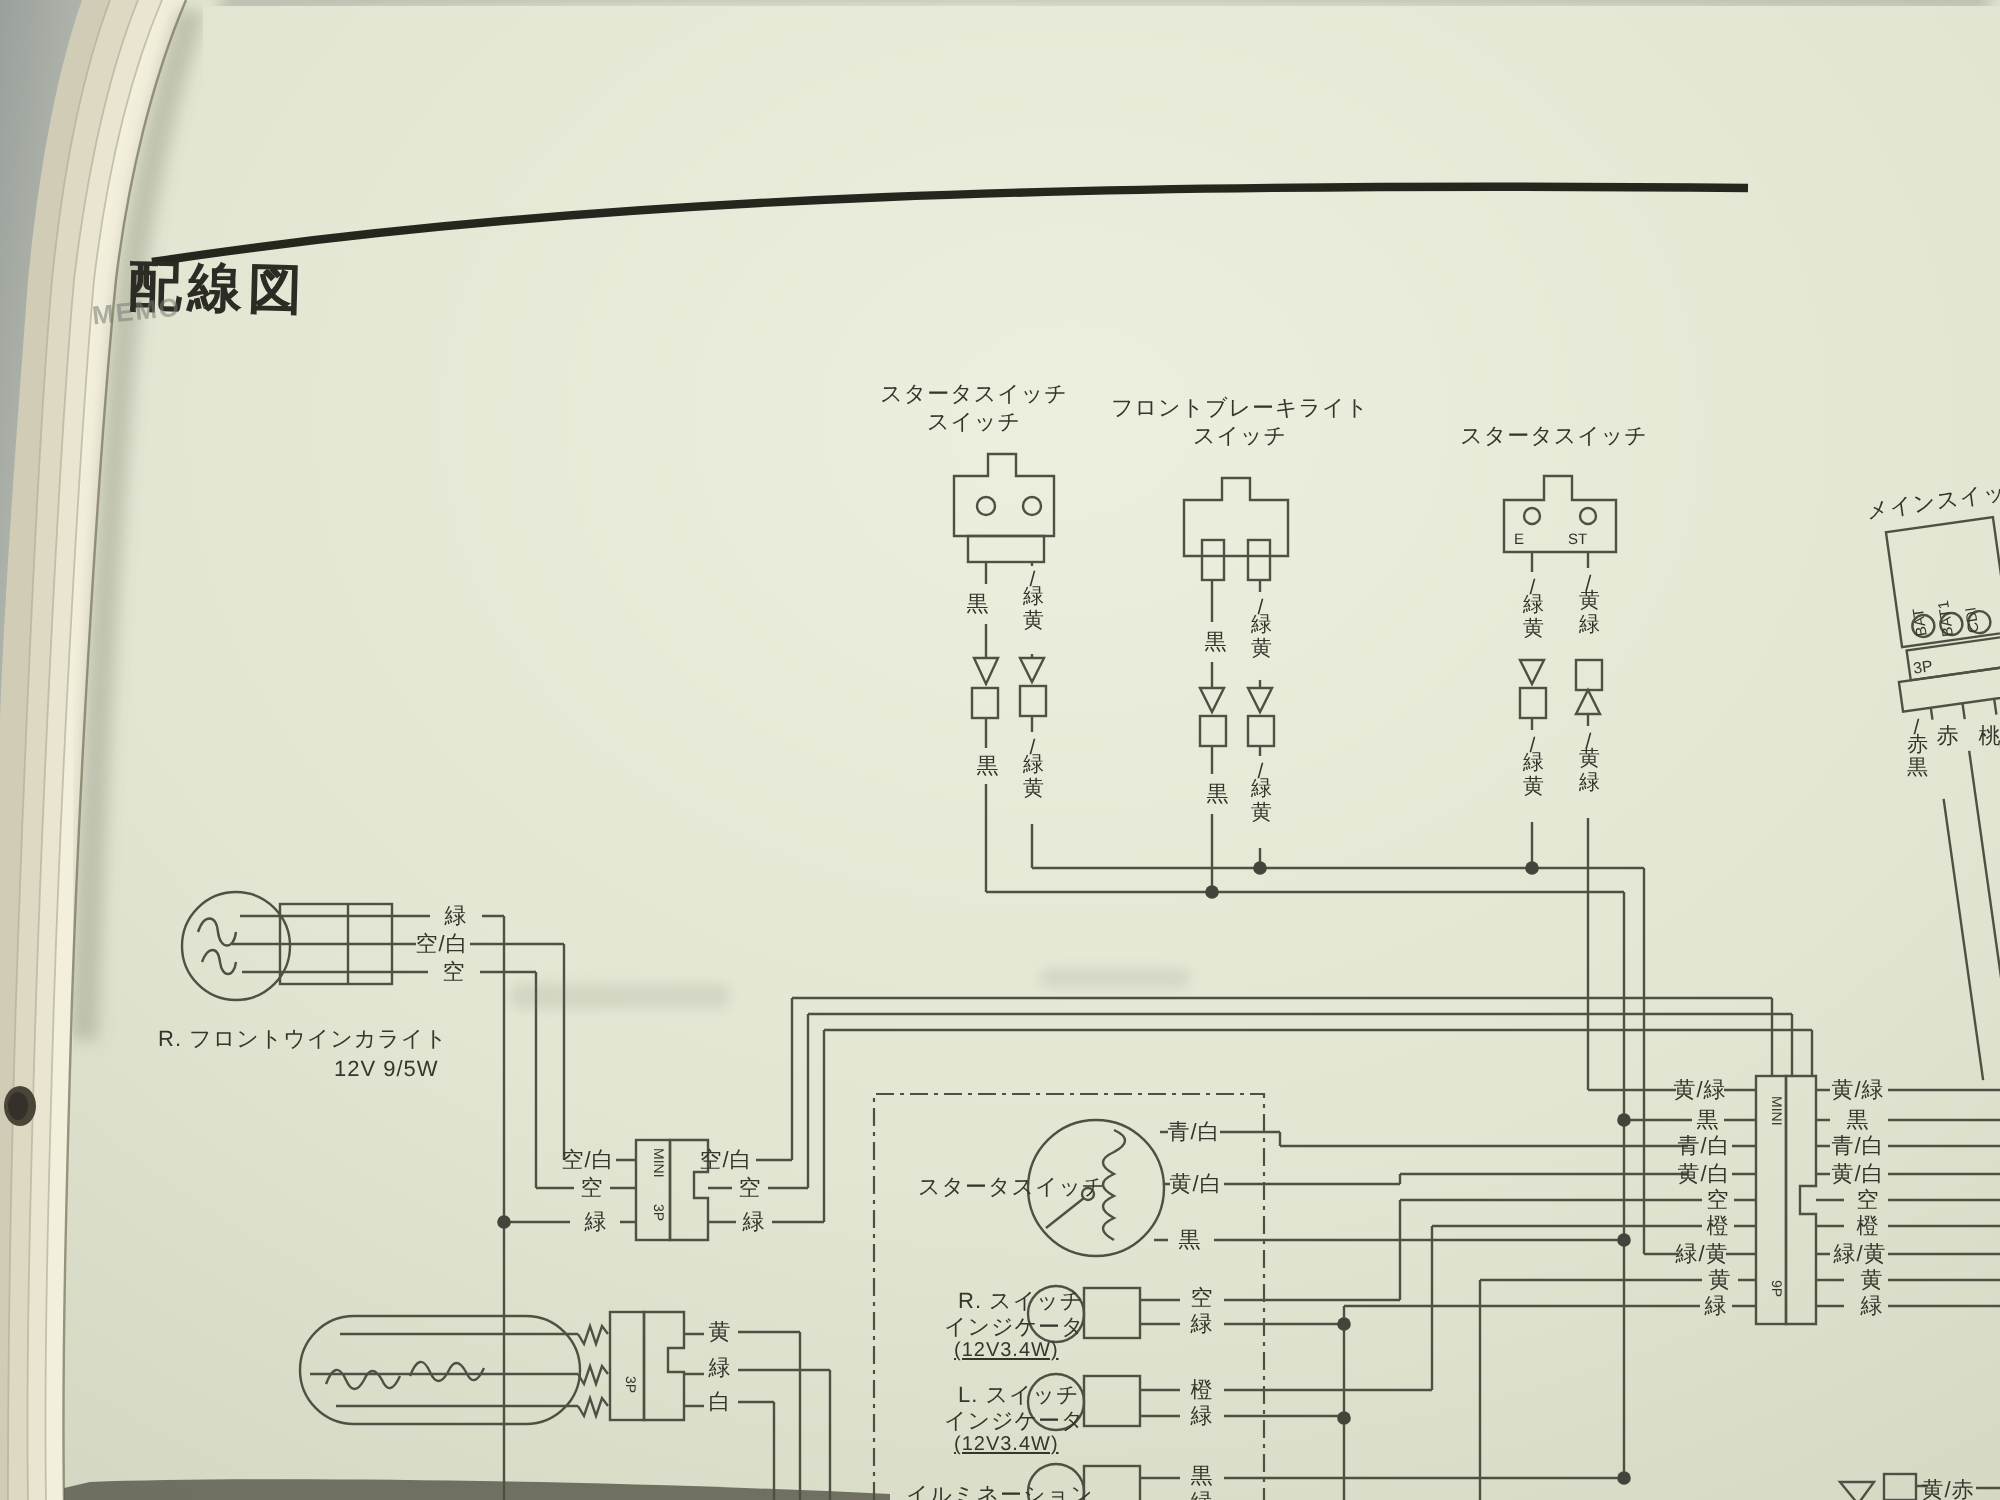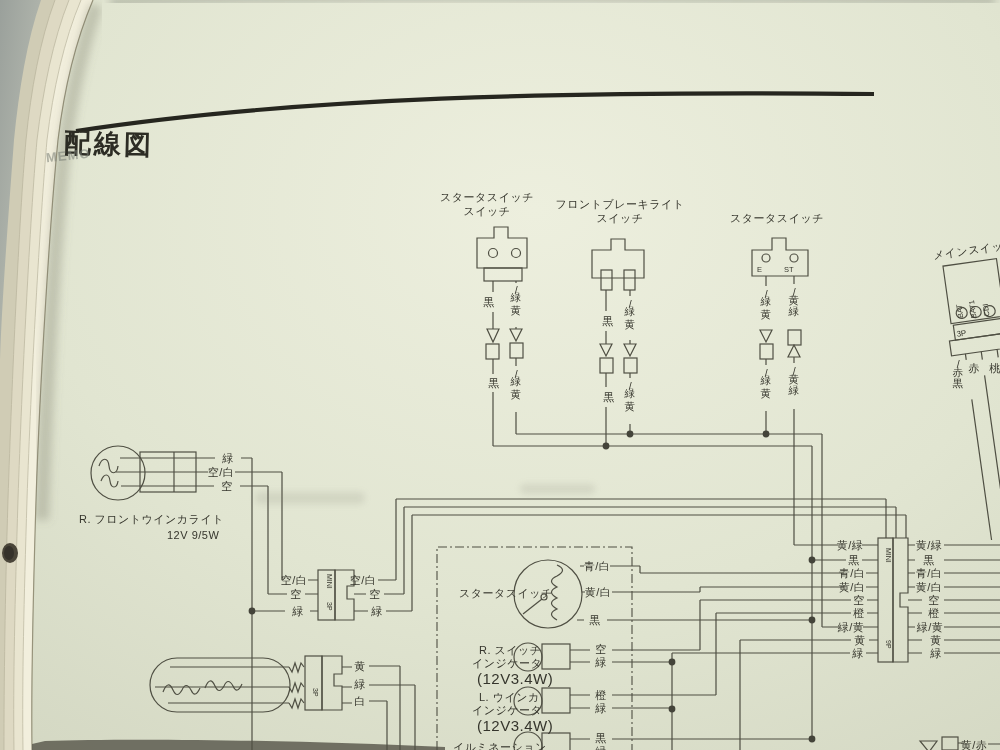--- a/index.html
+++ b/index.html
@@ -4,21 +4,21 @@
 <style>
   html,body{margin:0;padding:0;background:#8e948f;}
   .scene{position:relative;width:1000px;height:750px;overflow:hidden;
     background:linear-gradient(115deg,#99a09c 0%,#b9beb5 40%,#ccd0c4 70%);
     font-family:"Liberation Sans","DejaVu Sans",sans-serif;}
   svg{position:absolute;left:0;top:0;}
   .labels{position:absolute;left:0;top:0;width:1000px;height:750px;}
   .lb{position:absolute;font-size:11px;color:#35352c;white-space:nowrap;
       transform:translate(-50%,-50%);letter-spacing:.5px;}
   .la{transform:none;padding-left:15px;}
-  .sm{font-size:15px;}
+  .sm{font-size:10px;text-decoration:underline;}
   .vt{writing-mode:vertical-rl;text-orientation:upright;transform:translate(-50%,0);
       font-size:10.5px;letter-spacing:0;line-height:1;}
   .title{position:absolute;left:64px;top:126px;font-size:27px;font-weight:bold;
       color:#2c2c24;letter-spacing:3px;transform:rotate(1.5deg);}
   .memo{position:absolute;left:46px;top:148px;font-size:13px;font-weight:bold;
       color:rgba(118,124,114,.55);transform:rotate(-6deg);letter-spacing:1px;}
   .rot{transform:translate(-50%,-50%) rotate(-8deg);}
   .ghost{position:absolute;background:rgba(110,116,100,.14);filter:blur(3px);border-radius:6px;}
   text{font-family:"Liberation Sans","DejaVu Sans",sans-serif;fill:#35352c;}
 </style>
@@ -260,21 +260,21 @@
     <div class="lb la" style="left:444px;top:586px;">スタータスイッチ</div>
     <div class="lb" style="left:597px;top:566px;">青/白</div>
     <div class="lb" style="left:598px;top:592px;">黄/白</div>
     <div class="lb" style="left:595px;top:620px;">黒</div>
 
     <div class="lb la" style="left:464px;top:643px;">R. スイッチ</div>
     <div class="lb la" style="left:457px;top:656px;">インジケータ</div>
     <div class="lb la sm" style="left:462px;top:670px;">(12V3.4W)</div>
     <div class="lb" style="left:601px;top:649px;">空</div>
     <div class="lb" style="left:601px;top:662px;">緑</div>
-    <div class="lb la" style="left:464px;top:690px;">L. ウインカ</div>
+    <div class="lb la" style="left:464px;top:690px;">L. スイッチ</div>
     <div class="lb la" style="left:457px;top:703px;">インジケータ</div>
     <div class="lb la sm" style="left:462px;top:717px;">(12V3.4W)</div>
     <div class="lb" style="left:601px;top:695px;">橙</div>
     <div class="lb" style="left:601px;top:708px;">緑</div>
     <div class="lb la" style="left:438px;top:740px;">イルミネーション</div>
     <div class="lb" style="left:601px;top:738px;">黒</div>
     <div class="lb" style="left:601px;top:751px;">緑</div>
 
     <div class="lb" style="left:850px;top:545px;">黄/緑</div>
     <div class="lb" style="left:854px;top:560px;">黒</div>

